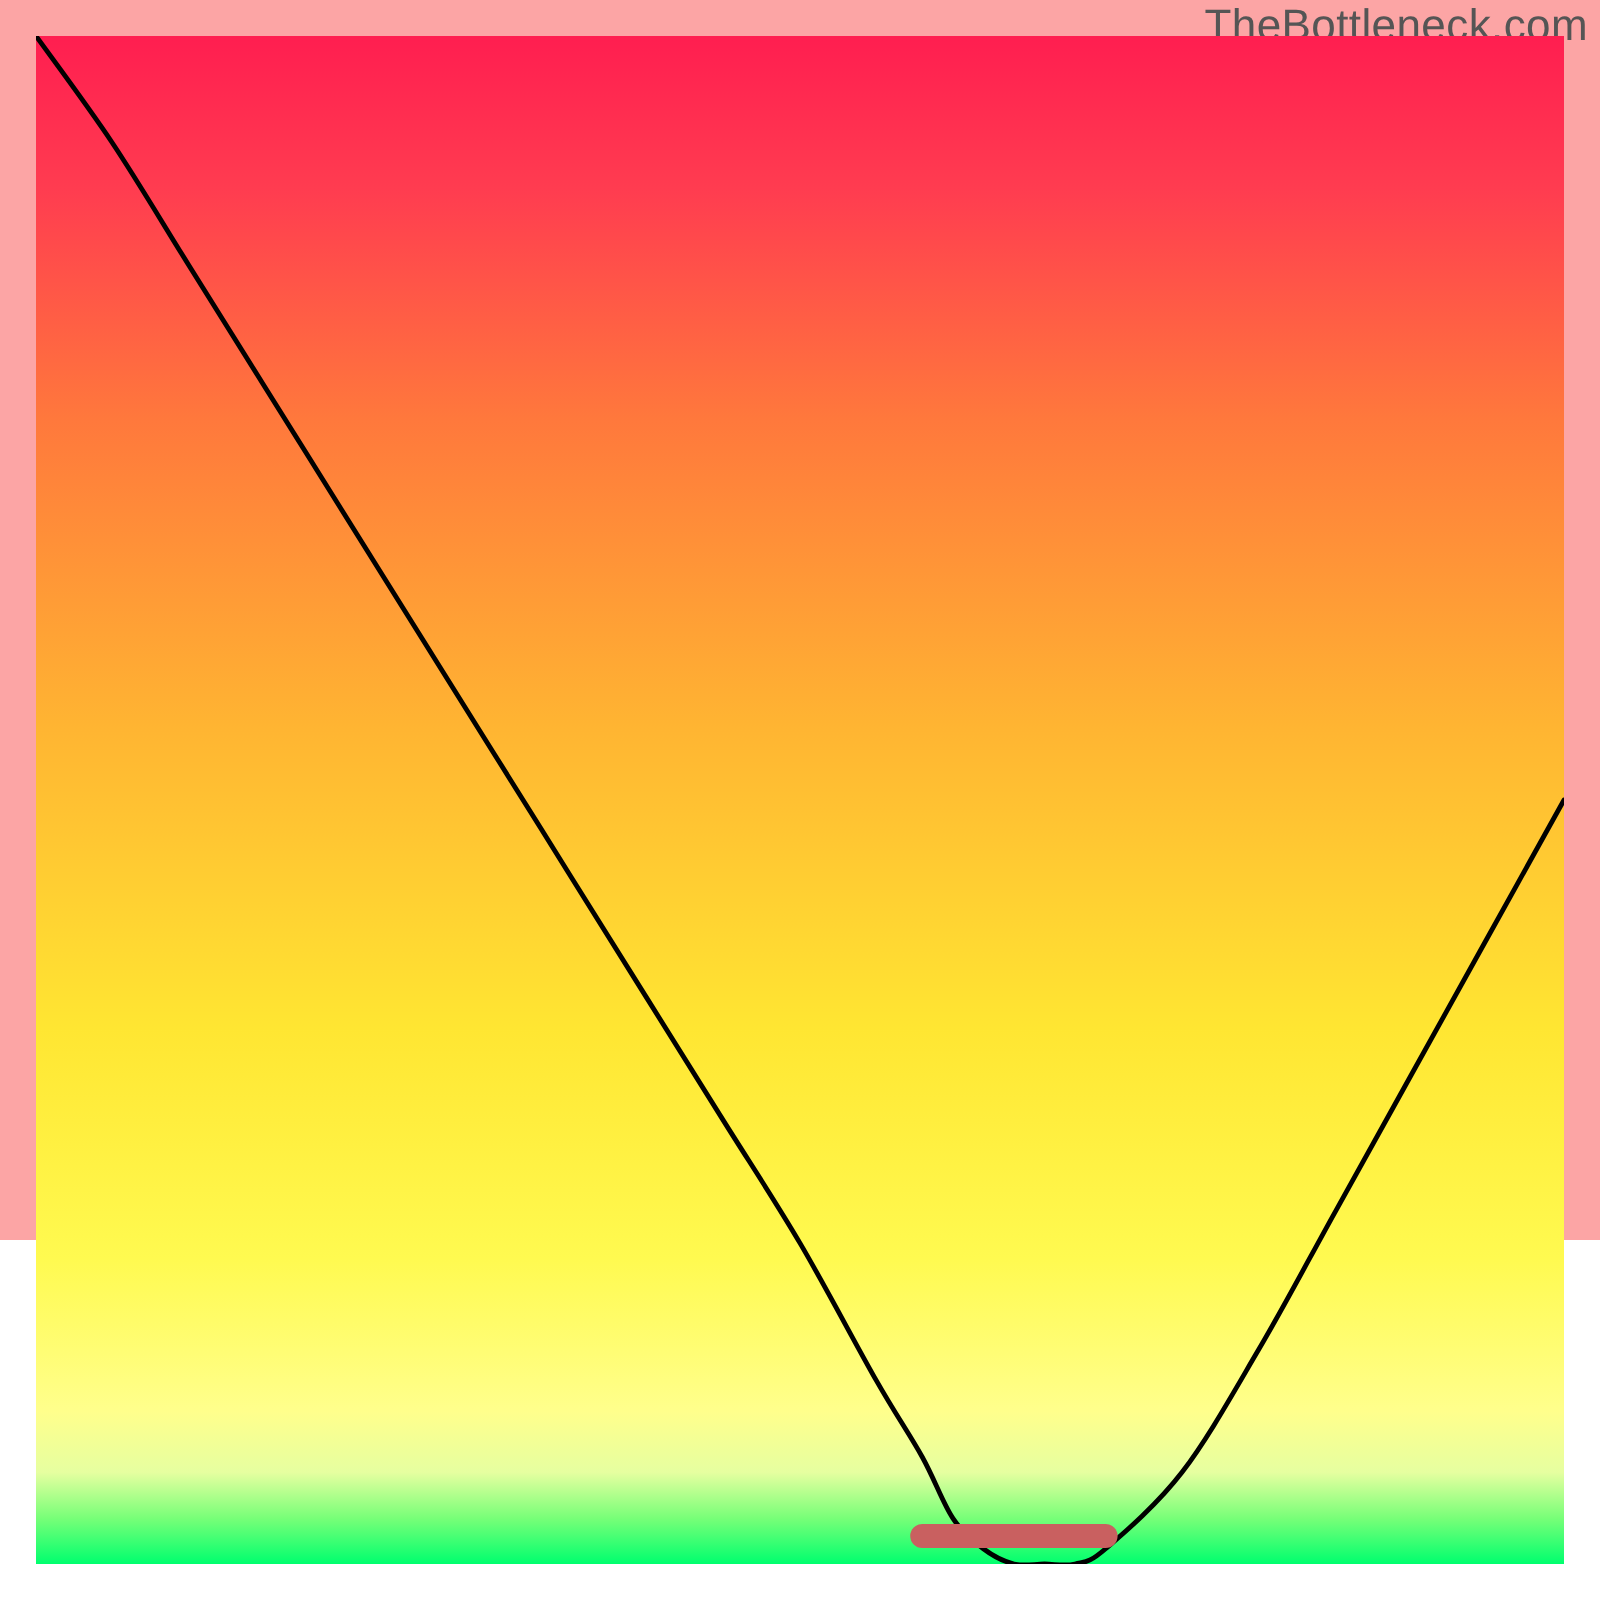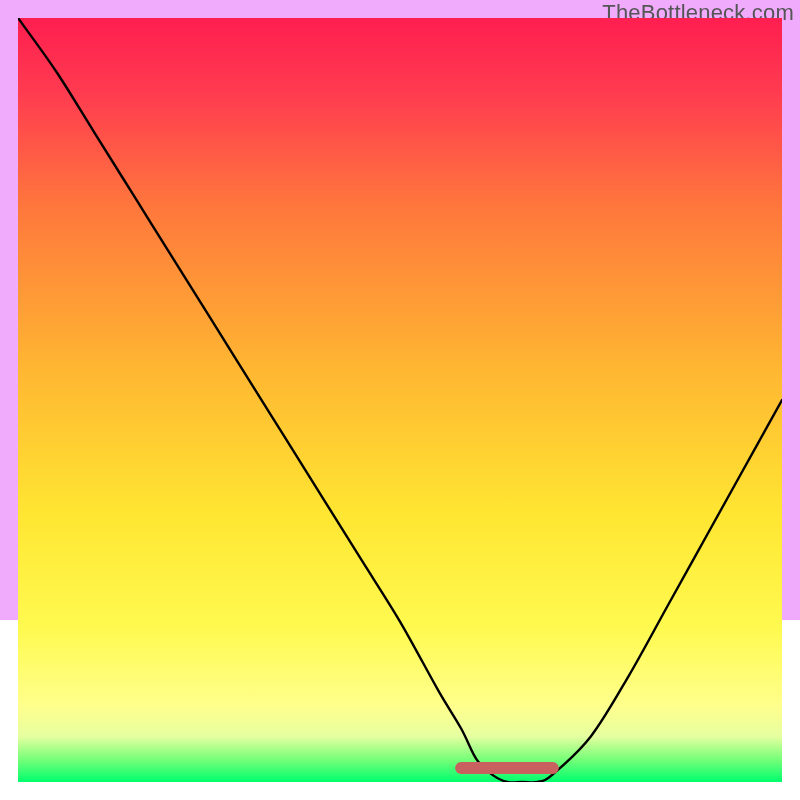--- a/index.html
+++ b/index.html
@@ -1,17 +1,17 @@
 <!DOCTYPE html>
 <html><head>
 <meta charset="utf-8">
 <style>
   * { margin: 0; padding: 0; box-sizing: border-box; }
   body { width: 800px; height: 800px; overflow: hidden; font-family: Arial, sans-serif; }
-  .container { position: relative; width: 800px; height: 620px; background: #f0abfc; }
+  .container { position: relative; width: 800px; height: 620px; background: #fca5a5; }
   .plot-area {
     position: absolute;
     left: 18px;
     top: 18px;
     width: 764px;
     height: 764px;
     background: linear-gradient(to top,
       rgb(0,255,110) 0%,
       rgb(120,255,120) 3%,
       rgb(230,255,160) 6%,

